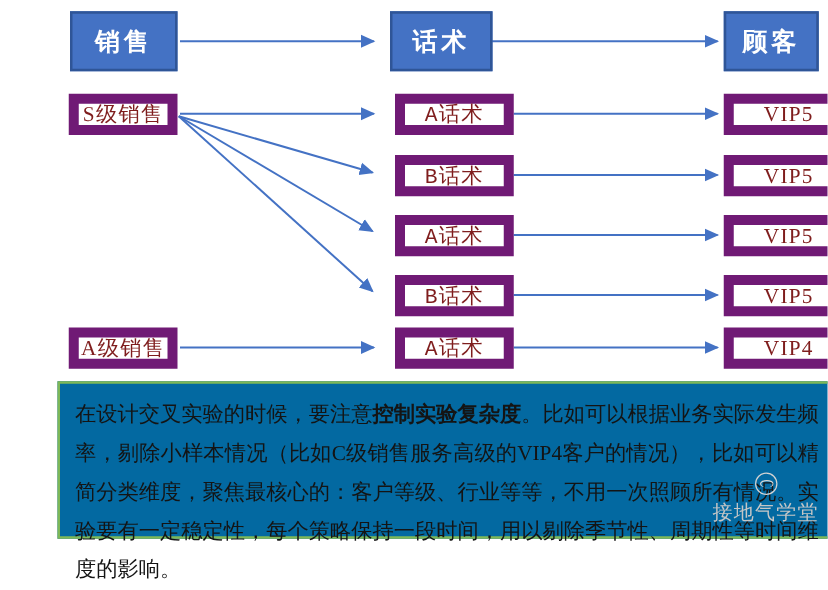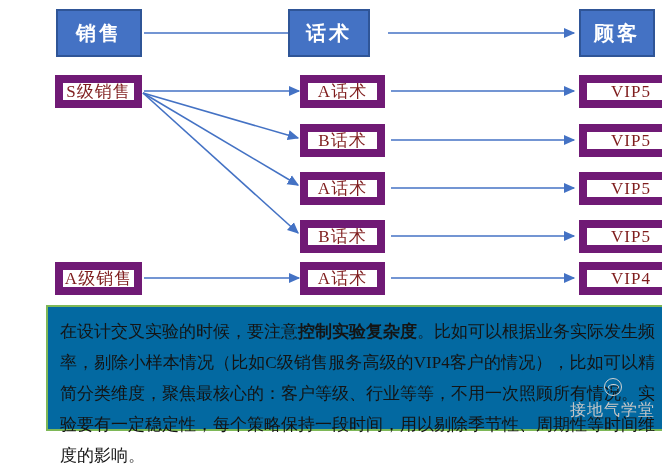--- a/index.html
+++ b/index.html
@@ -30,26 +30,26 @@
   .header-node{
     background:#4472c4;
     border:2px solid #2f5597;
     color:#ffffff;
     font-weight:bold;
     font-size:20px;
     letter-spacing:3px;
   }
   
   .h-sales{left:32px;top:9px;width:86px;height:48px;}
-  .h-script{left:264px;top:9px;width:82px;height:48px;}
+  .h-script{left:288px;top:9px;width:82px;height:48px;}
   .h-customer{left:555px;top:9px;width:76px;height:48px;}
 
   
   .col-left{left:31px;width:87px;height:33px;}
-  .col-mid{left:276px;width:85px;height:33px;}
+  .col-mid{left:292px;width:95px;height:33px;font-family:Liberation Mono, monospace;}
   .col-right{left:555px;width:104px;height:33px;}
   
   .r0{top:75px;} .r1{top:124px;} .r2{top:172px;} .r3{top:220px;} .r4{top:262px;}
 
   
   .note{
     position:absolute;left:22px;top:305px;width:623px;height:126px;
     box-sizing:border-box;
     border:2px solid #7eb857;
     background:#0369a1;

